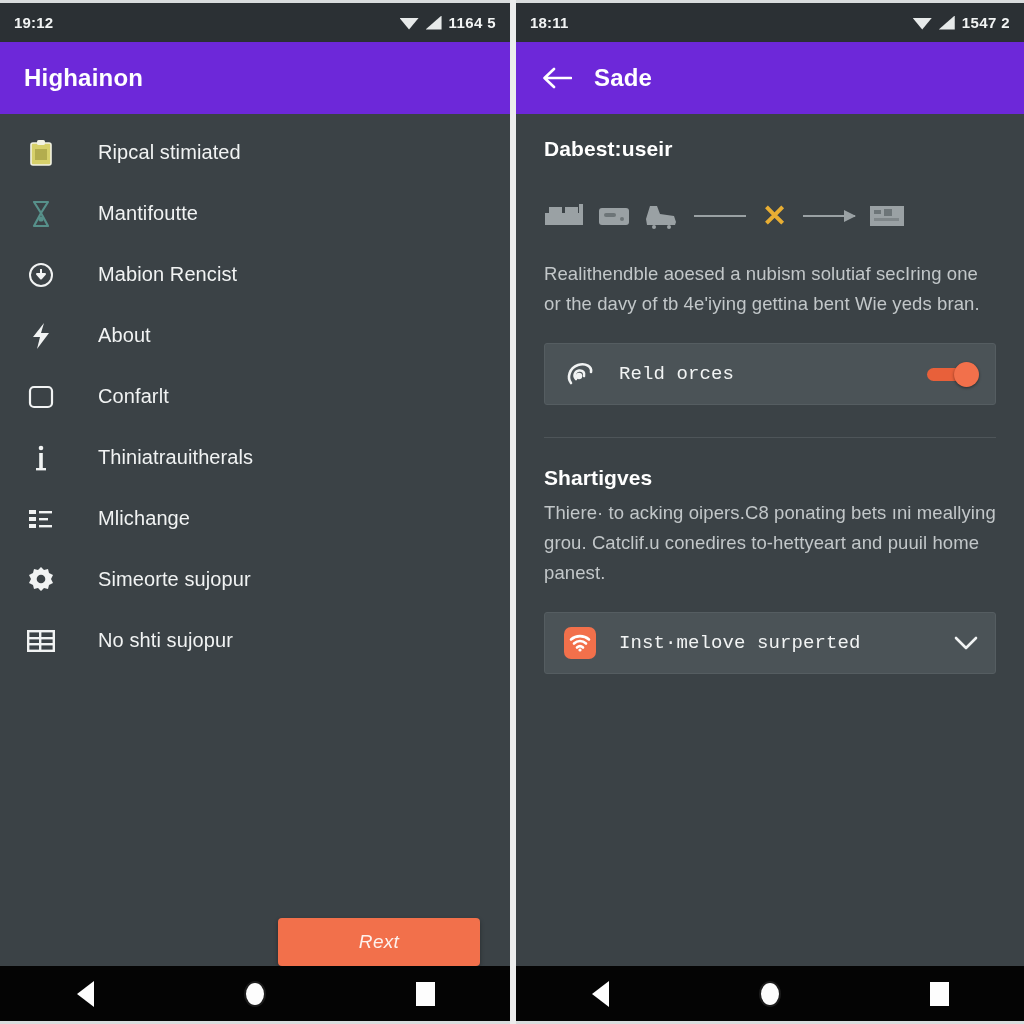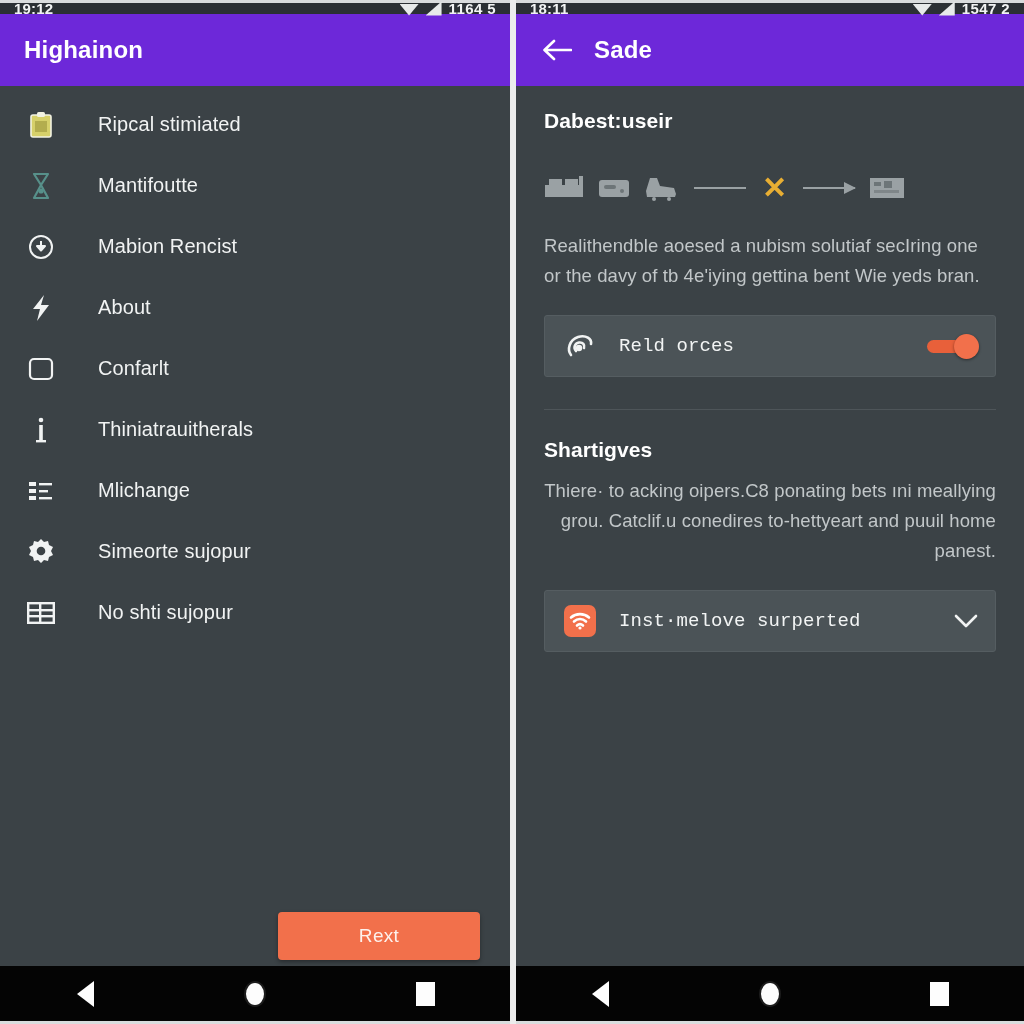--- a/index.html
+++ b/index.html
@@ -23,21 +23,21 @@
     flex-direction: column;
     background: #3b4246;
     overflow: hidden;
   }
   .phone.left  { width: 510px; }
   .divider-gap { width: 6px; height: 1024px; background: #eceded; }
   .phone.right { width: 508px; }
 
   
   .statusbar {
-    height: 14px;
+    height: 42px;
     background: #2b3034;
     display: flex;
     align-items: center;
     padding: 0 14px;
     flex: 0 0 auto;
     border-top: 3px solid #d9dcdd;
   }
   .statusbar .clock {
     color: #f2f4f4;
     font-size: 15px;
@@ -114,32 +114,33 @@
   .menu-item .mi-label {
     color: #f1f3f3;
     font-size: 20px;
     letter-spacing: .1px;
     white-space: nowrap;
   }
 
   .primary-btn {
     position: absolute;
     right: 30px;
-    bottom: 6px;
+    bottom: 0;
     width: 202px;
     height: 48px;
     border: none;
     border-radius: 4px;
     background: #f2704b;
     color: #fdf1ec;
     font-family: "Liberation Sans", sans-serif;
     font-size: 19px;
     letter-spacing: .3px;
     box-shadow: 0 2px 4px rgba(0,0,0,.35);
     cursor: pointer;
+    font-style: italic;
   }
 
   
   .content {
     flex: 1 1 auto;
     background: #3b4246;
     overflow: hidden;
   }
   .section { padding: 0 28px; }
   .section.first { padding-top: 23px; }
@@ -488,21 +489,21 @@
             <span class="track"></span>
             <span class="knob"></span>
           </span>
         </div>
 
         <div class="sec-divider"></div>
       </div>
 
       <div class="section" style="padding-top:28px;">
         <div class="section-title">Shartigves</div>
-        <div class="body-text" style="margin-top:14px;text-align:right;">Thiere· to acking oipers.C8 ponating bets ıni meallying grou. Catclif.u conedires to-hettyeart and puuil home panest.</div>
+        <div class="body-text" style="margin-top:8px;">Thiere· to acking oipers.C8 ponating bets ıni meallying grou. Catclif.u conedires to-hettyeart and puuil home panest.</div>
 
         <div class="row-card">
           <span class="rc-icon">
             <span class="wifi-tile">
               <svg width="22" height="18" viewBox="0 0 22 18">
                 <path d="M2 5.5 C7 1 15 1 20 5.5" fill="none" stroke="#fff" stroke-width="2.6" stroke-linecap="round"></path>
                 <path d="M5 9.5 C8.5 6.2 13.5 6.2 17 9.5" fill="none" stroke="#fff" stroke-width="2.6" stroke-linecap="round"></path>
                 <path d="M8 13.5 C9.8 11.8 12.2 11.8 14 13.5" fill="none" stroke="#fff" stroke-width="2.6" stroke-linecap="round"></path>
                 <circle cx="11" cy="16" r="1.6" fill="#fff"></circle>
               </svg>

